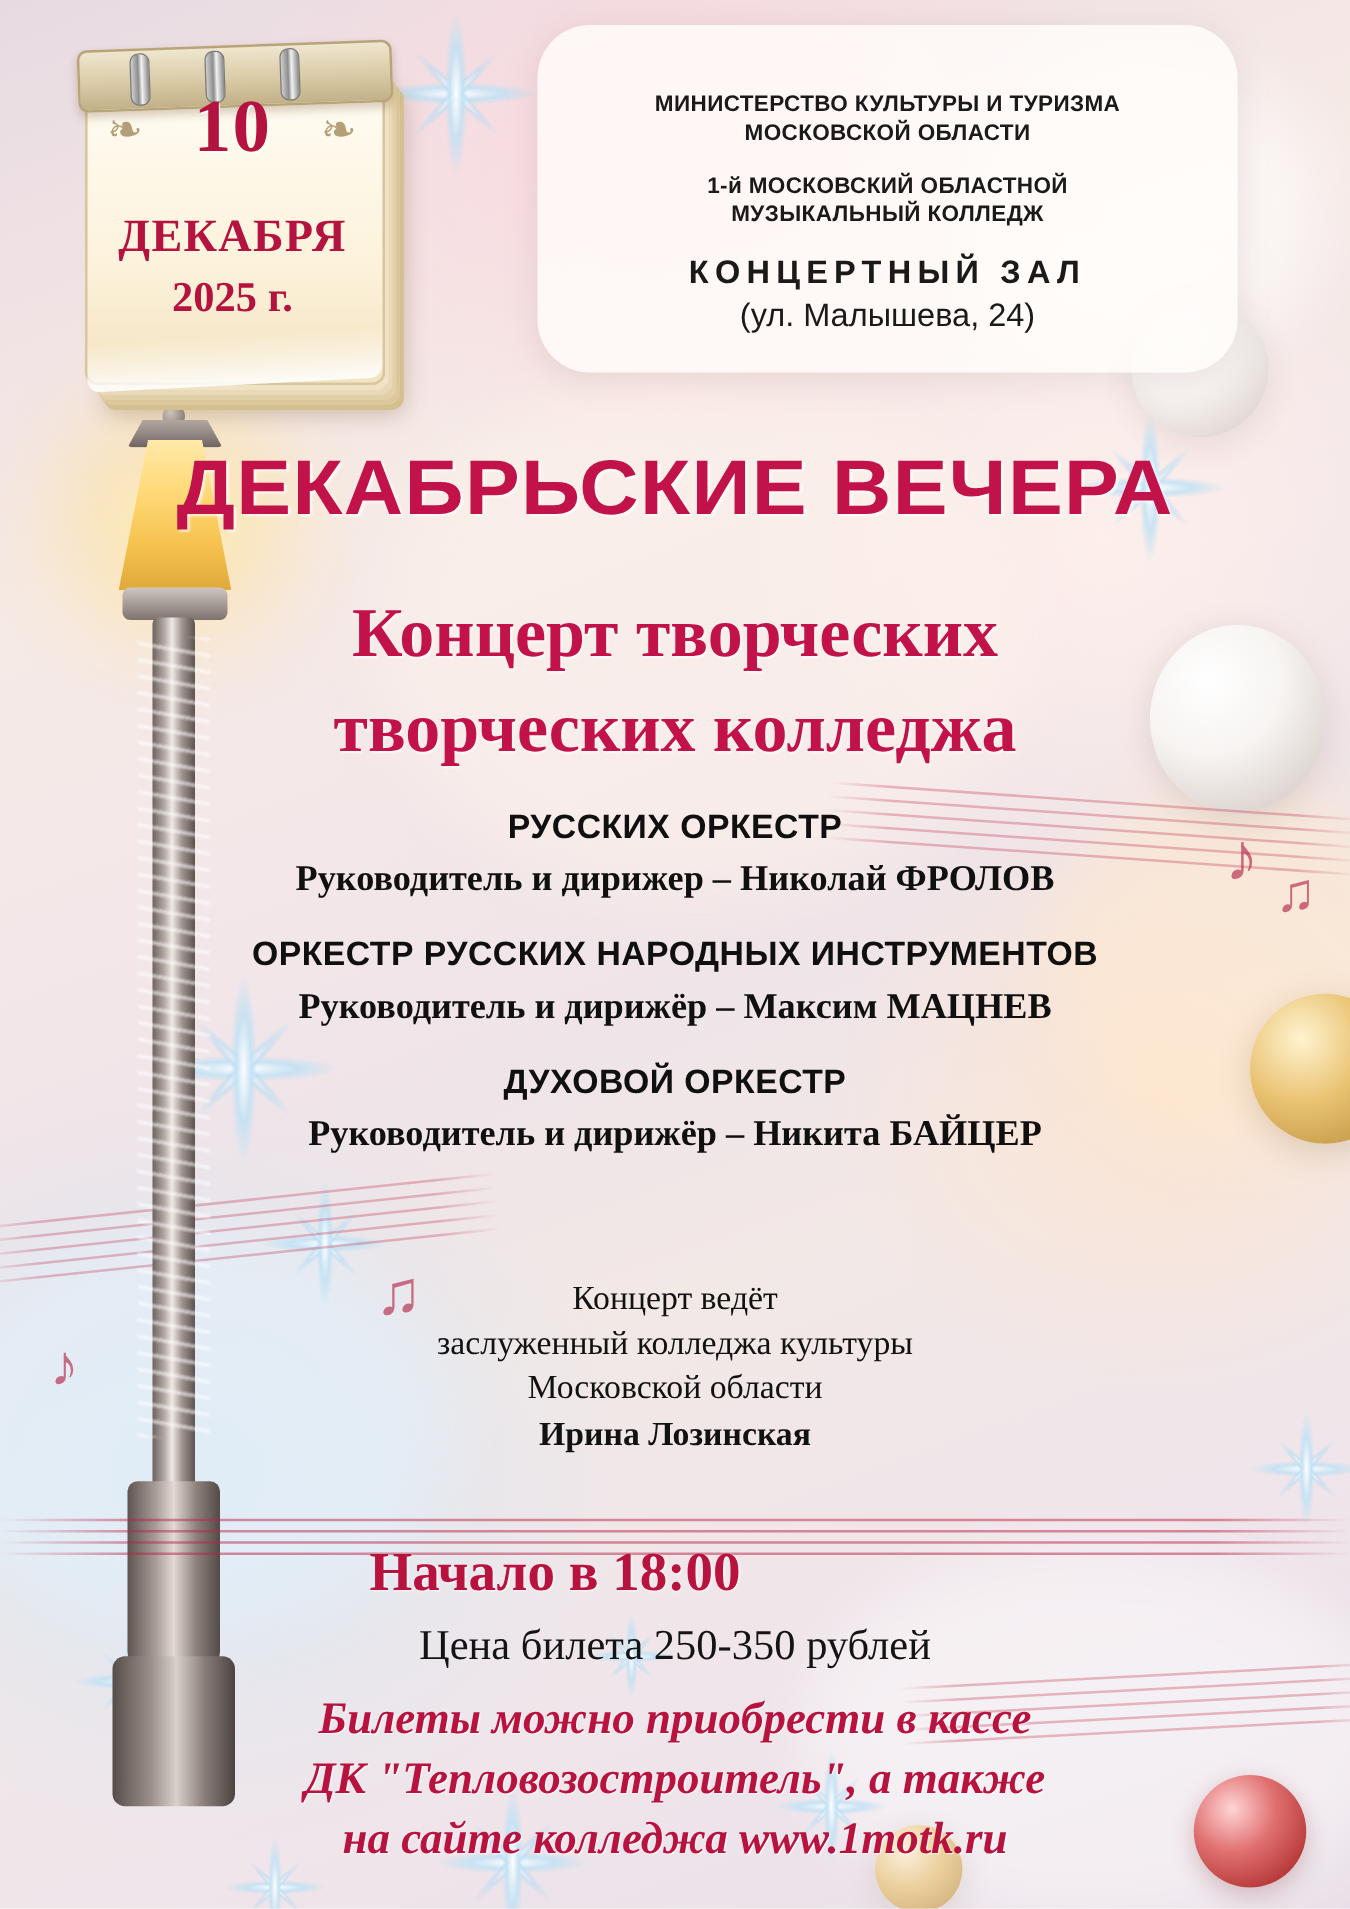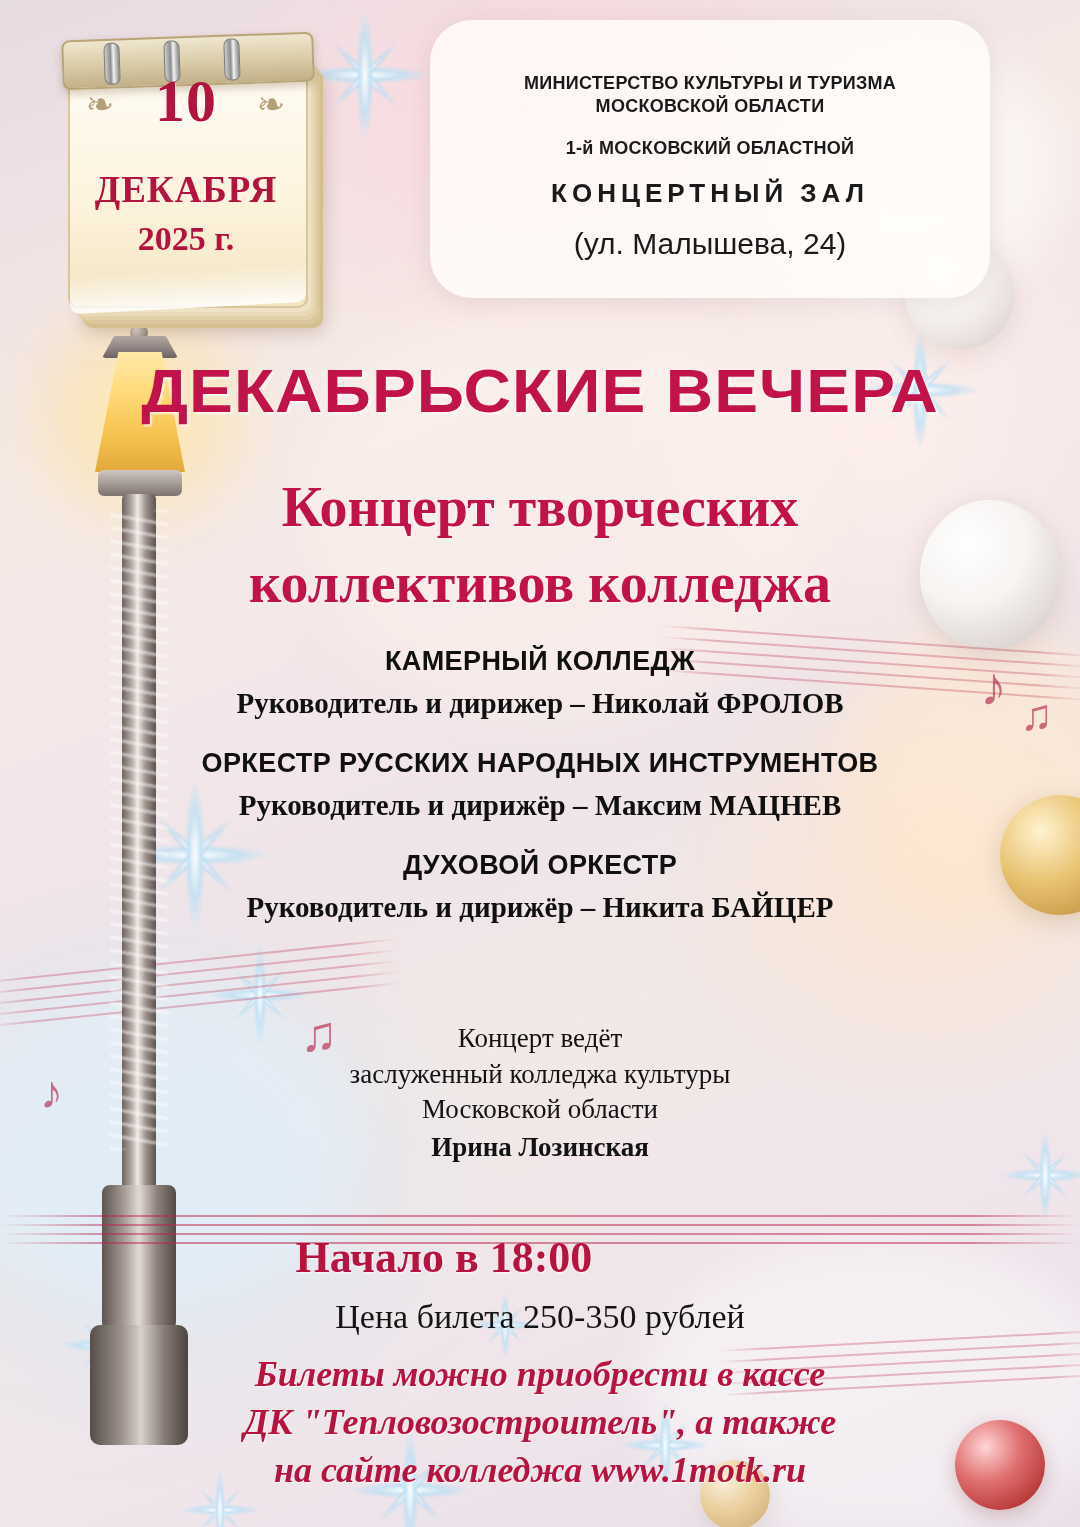--- a/index.html
+++ b/index.html
@@ -207,21 +207,21 @@
     letter-spacing: .3px;
   }
   .venue .l2 { margin-top: 18px; }
   .venue .hall {
     font-family: "Liberation Sans", sans-serif;
     font-weight: bold; font-size: 26px; color: #1a1a1a;
     letter-spacing: 5px; margin-top: 18px;
   }
   .venue .addr {
     font-family: "Liberation Sans", sans-serif;
-    font-size: 30px; color: #1a1a1a; margin-top: 18px;
+    font-size: 26px; color: #1a1a1a; margin-top: 4px;
   }
 
   
   .title-main {
     position: absolute; left: 0; top: 355px; width: 1080px; text-align: center;
     font-family: "Liberation Sans", sans-serif;
     font-weight: bold;
     font-size: 62px;
     letter-spacing: 1px;
     color: #c2124a;
@@ -407,33 +407,34 @@
       <div class="cal-day">10</div>
       <div class="cal-month">ДЕКАБРЯ</div>
       <div class="cal-year">2025 г.</div>
     </div>
   </div>
 
   <div class="venue">
     <div class="l1">МИНИСТЕРСТВО КУЛЬТУРЫ И ТУРИЗМА</div>
     <div class="l1">МОСКОВСКОЙ ОБЛАСТИ</div>
     <div class="l2">1-й МОСКОВСКИЙ ОБЛАСТНОЙ</div>
+    <div class="l1">МУЗЫКАЛЬНЫЙ КОЛЛЕДЖ</div>
     <div class="hall">КОНЦЕРТНЫЙ ЗАЛ</div>
     <div class="addr">(ул. Малышева, 24)</div>
   </div>
 
   <div class="title-main">ДЕКАБРЬСКИЕ ВЕЧЕРА</div>
   <div class="title-sub">
     <div>Концерт творческих</div>
-    <div>коллективов  колледжа</div>
+    <div>творческих  колледжа</div>
   </div>
 
   <div class="ensembles">
     <div class="ens">
-      <div class="name">КАМЕРНЫЙ КОЛЛЕДЖ</div>
+      <div class="name">РУССКИХ ОРКЕСТР</div>
       <div class="lead">Руководитель и дирижер – Николай ФРОЛОВ</div>
     </div>
     <div class="ens">
       <div class="name">ОРКЕСТР РУССКИХ НАРОДНЫХ ИНСТРУМЕНТОВ</div>
       <div class="lead">Руководитель и дирижёр – Максим МАЦНЕВ</div>
     </div>
     <div class="ens">
       <div class="name">ДУХОВОЙ ОРКЕСТР</div>
       <div class="lead">Руководитель и дирижёр – Никита БАЙЦЕР</div>
     </div>

